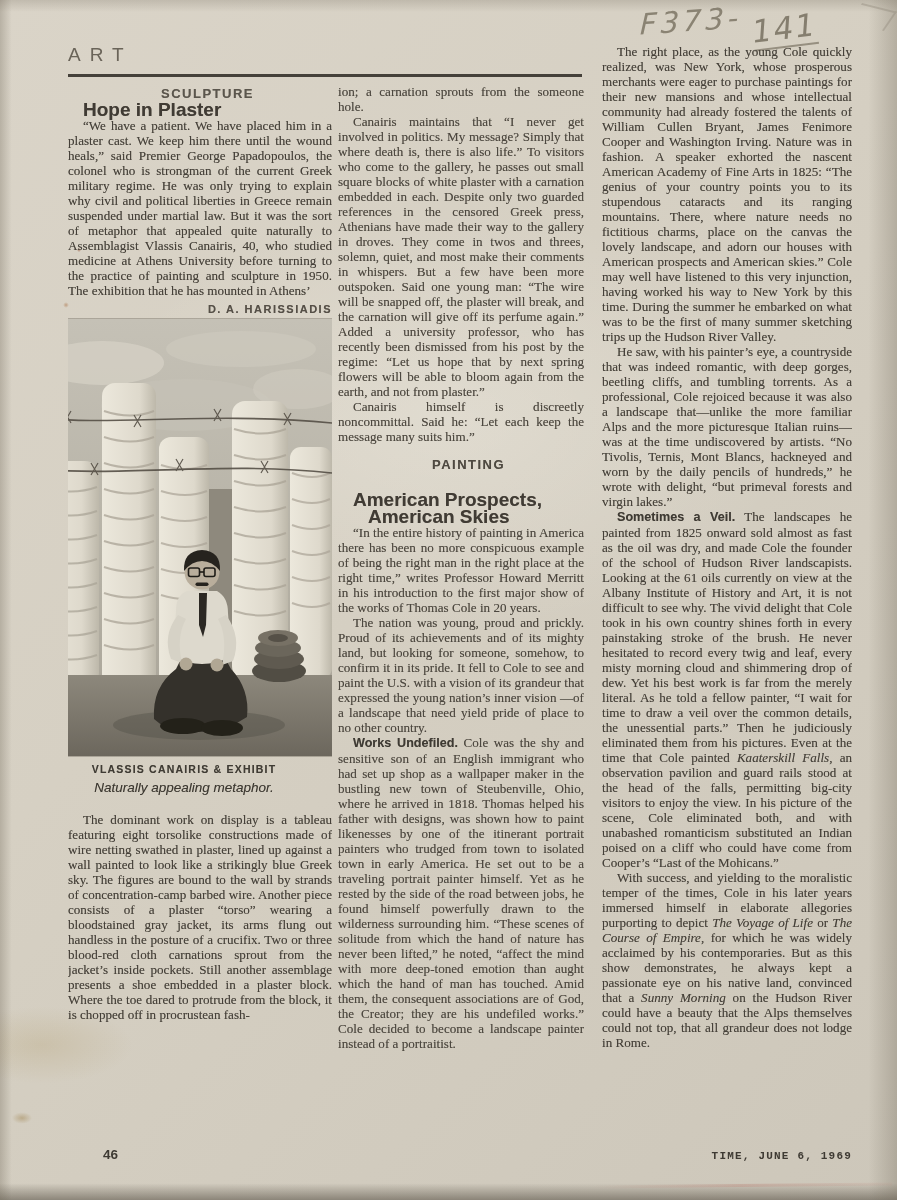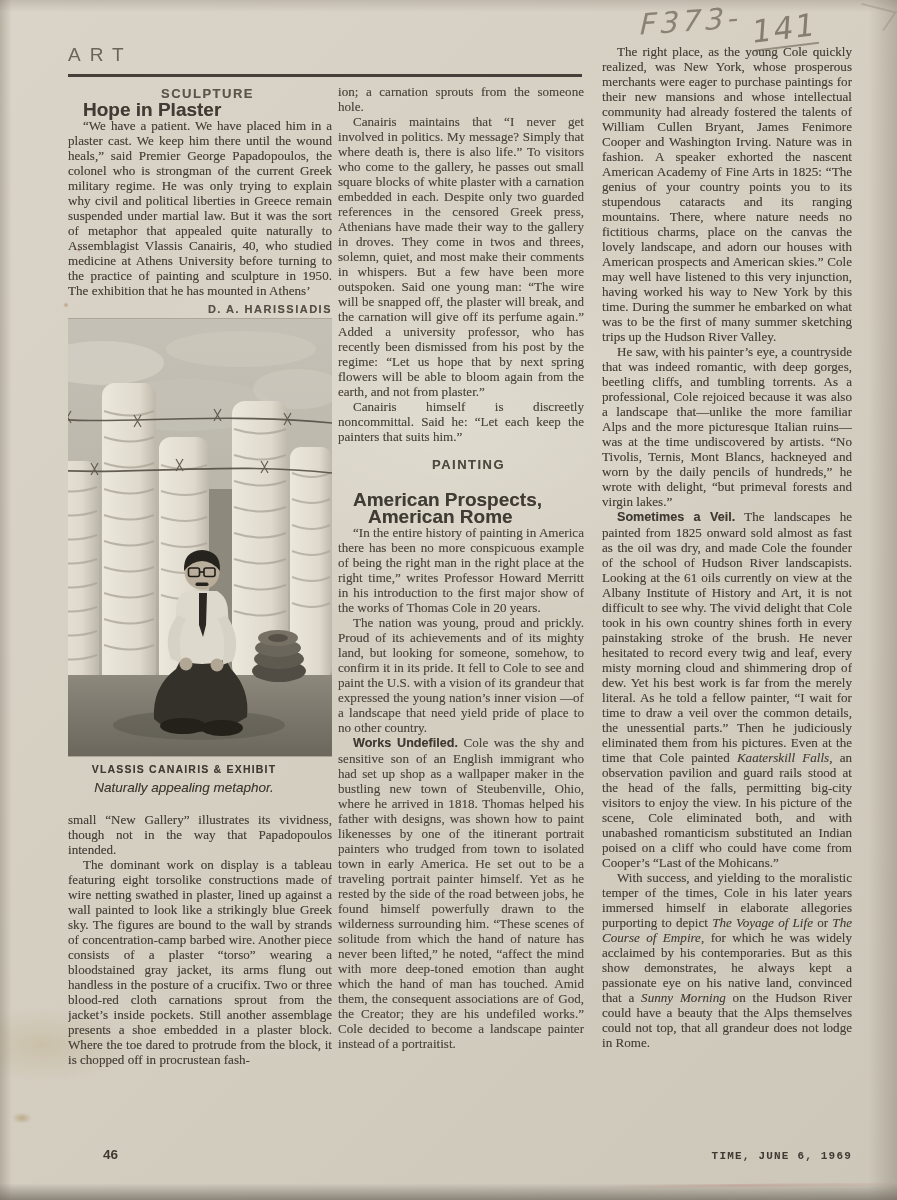--- a/index.html
+++ b/index.html
@@ -175,31 +175,30 @@
             <rect x="159.5" y="263.5" width="13" height="3.4" rx="1.7" fill="#26231e"></rect>
           </g>
         </svg>
       </div>
       <figcaption>
         <div class="caption1">VLASSIS CANAIRIS &amp; EXHIBIT</div>
         <div class="caption2">Naturally appealing metaphor.</div>
       </figcaption>
     </figure>
 
-    <p class="noind">small “New Gallery” illustrates its vividness, though not in the way that Papadopoulos intended.</p>
     <p>The dominant work on display is a tableau featuring eight torsolike constructions made of wire netting swathed in plaster, lined up against a wall painted to look like a strikingly blue Greek sky. The figures are bound to the wall by strands of concentration-camp barbed wire. Another piece consists of a plaster “torso” wearing a bloodstained gray jacket, its arms flung out handless in the posture of a crucifix. Two or three blood-red cloth carnations sprout from the jacket’s inside pockets. Still another assemblage presents a shoe embedded in a plaster block. Where the toe dared to protrude from the block, it is chopped off in procrustean fash-</p>
   </div>
 
   <div class="col col-mid">
     <p class="noind">ion; a carnation sprouts from the someone hole.</p>
     <p>Canairis maintains that “I never get involved in politics. My message? Simply that where death is, there is also life.” To visitors who come to the gallery, he passes out small square blocks of white plaster with a carnation embedded in each. Despite only two guarded references in the censored Greek press, Athenians have made their way to the gallery in droves. They come in twos and threes, solemn, quiet, and most make their comments in whispers. But a few have been more outspoken. Said one young man: “The wire will be snapped off, the plaster will break, and the carnation will give off its perfume again.” Added a university professor, who has recently been dismissed from his post by the regime: “Let us hope that by next spring flowers will be able to bloom again from the earth, and not from plaster.”</p>
-    <p>Canairis himself is discreetly noncommittal. Said he: “Let each keep the painters that suits him.”</p>
+    <p>Canairis himself is discreetly noncommittal. Said he: “Let each keep the message many suits him.”</p>
 
     <p class="kicker painting">PAINTING</p>
-    <p class="head"><span>American Prospects,</span><span class="line2">American Rome</span></p>
+    <p class="head"><span>American Prospects,</span><span class="line2">American Skies</span></p>
 
     <p>“In the entire history of painting in America there has been no more conspicuous example of being the right man in the right place at the right time,” writes Professor Howard Merritt in his introduction to the first major show of the works of Thomas Cole in 20 years.</p>
     <p>The nation was young, proud and prickly. Proud of its achievements and of its mighty land, but looking for someone, somehow, to confirm it in its pride. It fell to Cole to see and paint the U.S. with a vision of its grandeur that expressed the young nation’s inner vision —of a landscape that need yield pride of place to no other country.</p>
     <p><span class="runin">Works Undefiled.</span><span> Cole was the shy and sensitive son of an English immigrant who had set up shop as a wallpaper maker in the bustling new town of Steubenville, Ohio, where he arrived in 1818. Thomas helped his father with designs, was shown how to paint likenesses by one of the itinerant portrait painters who trudged from town to isolated town in early America. He set out to be a traveling portrait painter himself. Yet as he rested by the side of the road between jobs, he found himself powerfully drawn to the wilderness surrounding him. “These scenes of solitude from which the hand of nature has never been lifted,” he noted, “affect the mind with more deep-toned emotion than aught which the hand of man has touched. Amid them, the consequent associations are of God, the Creator; they are his undefiled works.” Cole decided to become a landscape painter instead of a portraitist.</span></p>
   </div>
 
   <div class="col col-right">
     <p>The right place, as the young Cole quickly realized, was New York, whose prosperous merchants were eager to purchase paintings for their new mansions and whose intellectual community had already fostered the talents of William Cullen Bryant, James Fenimore Cooper and Washington Irving. Nature was in fashion. A speaker exhorted the nascent American Academy of Fine Arts in 1825: “The genius of your country points you to its stupendous cataracts and its ranging mountains. There, where nature needs no fictitious charms, place on the canvas the lovely landscape, and adorn our houses with American prospects and American skies.” Cole may well have listened to this very injunction, having worked his way to New York by this time. During the summer he embarked on what was to be the first of many summer sketching trips up the Hudson River Valley.</p>
     <p>He saw, with his painter’s eye, a countryside that was indeed romantic, with deep gorges, beetling cliffs, and tumbling torrents. As a professional, Cole rejoiced because it was also a landscape that—unlike the more familiar Alps and the more picturesque Italian ruins—was at the time undiscovered by artists. “No Tivolis, Ternis, Mont Blancs, hackneyed and worn by the daily pencils of hundreds,” he wrote with delight, “but primeval forests and virgin lakes.”</p>
     <p><span class="runin">Sometimes a Veil.</span><span> The landscapes he painted from 1825 onward sold almost as fast as the oil was dry, and made Cole the founder of the school of Hudson River landscapists. Looking at the 61 oils currently on view at the Albany Institute of History and Art, it is not difficult to see why. The vivid delight that Cole took in his own country shines forth in every painstaking stroke of the brush. He never hesitated to record every twig and leaf, every misty morning cloud and shimmering drop of dew. Yet his best work is far from the merely literal. As he told a fellow painter, “I wait for time to draw a veil over the common details, the unessential parts.” Then he judiciously eliminated them from his pictures. Even at the time that Cole painted </span><span class="ital">Kaaterskill Falls</span><span>, an observation pavilion and guard rails stood at the head of the falls, permitting big-city visitors to enjoy the view. In his picture of the scene, Cole eliminated both, and with unabashed romanticism substituted an Indian poised on a cliff who could have come from Cooper’s “Last of the Mohicans.”</span></p>

